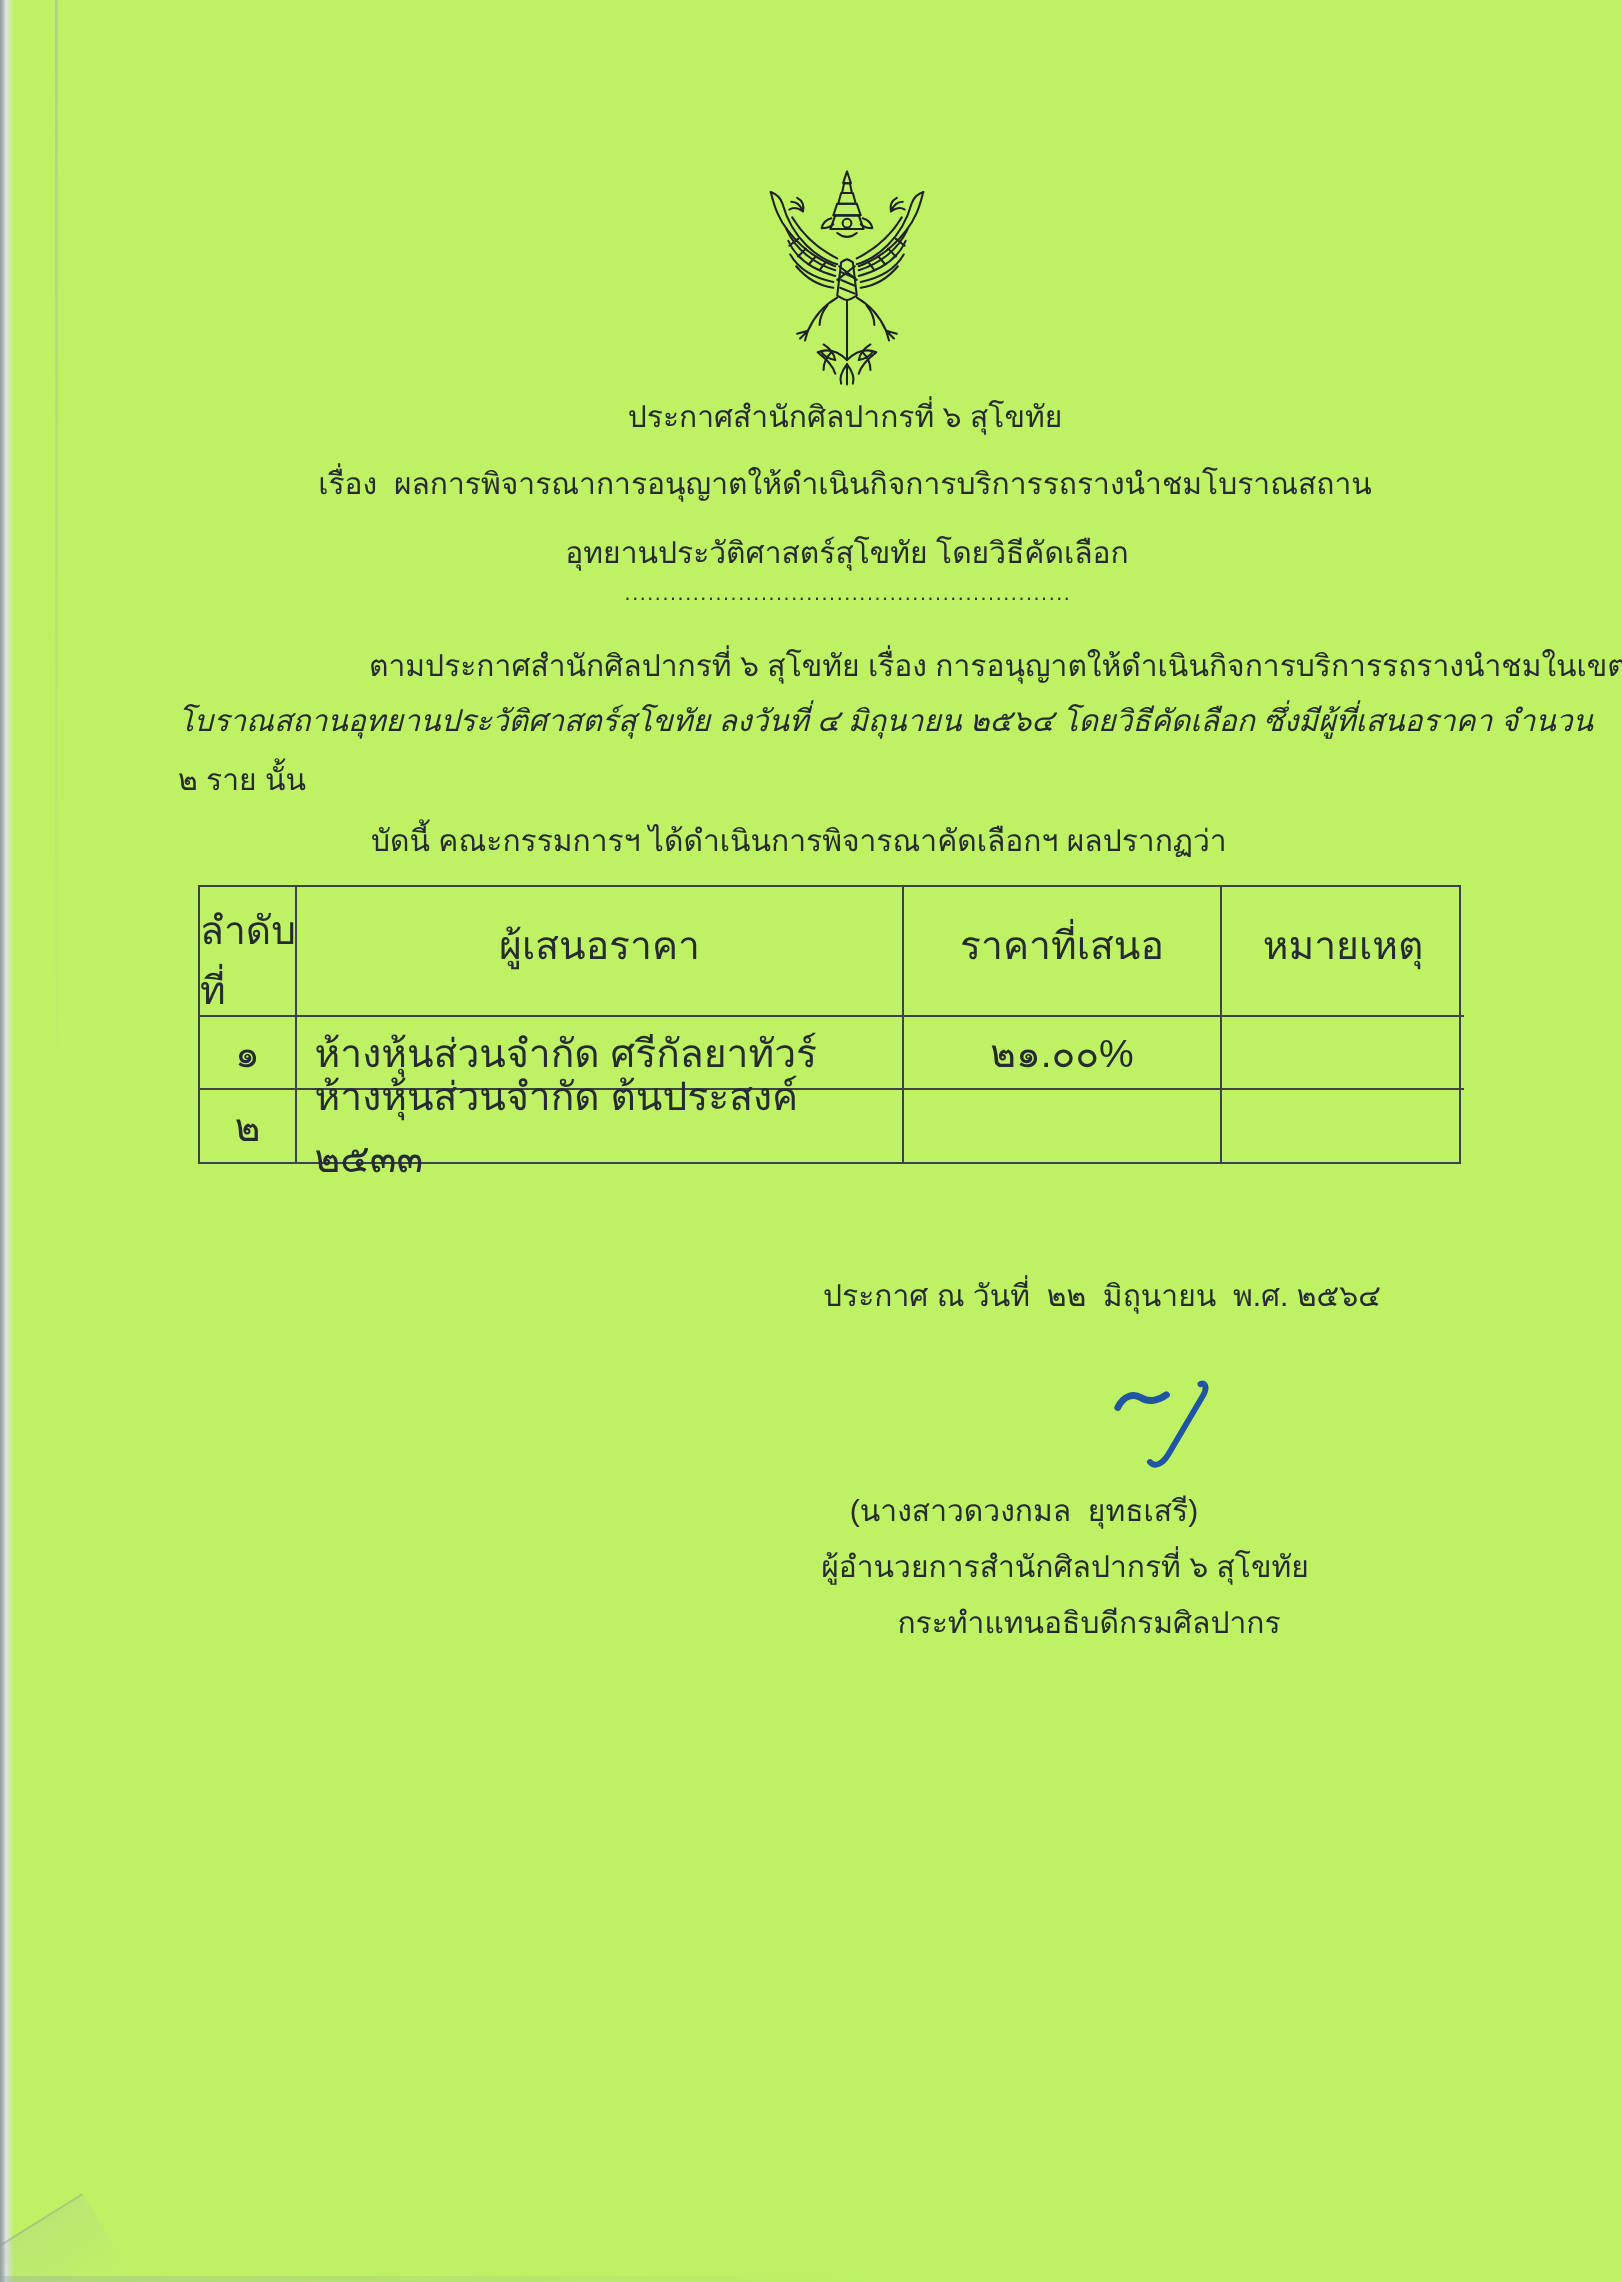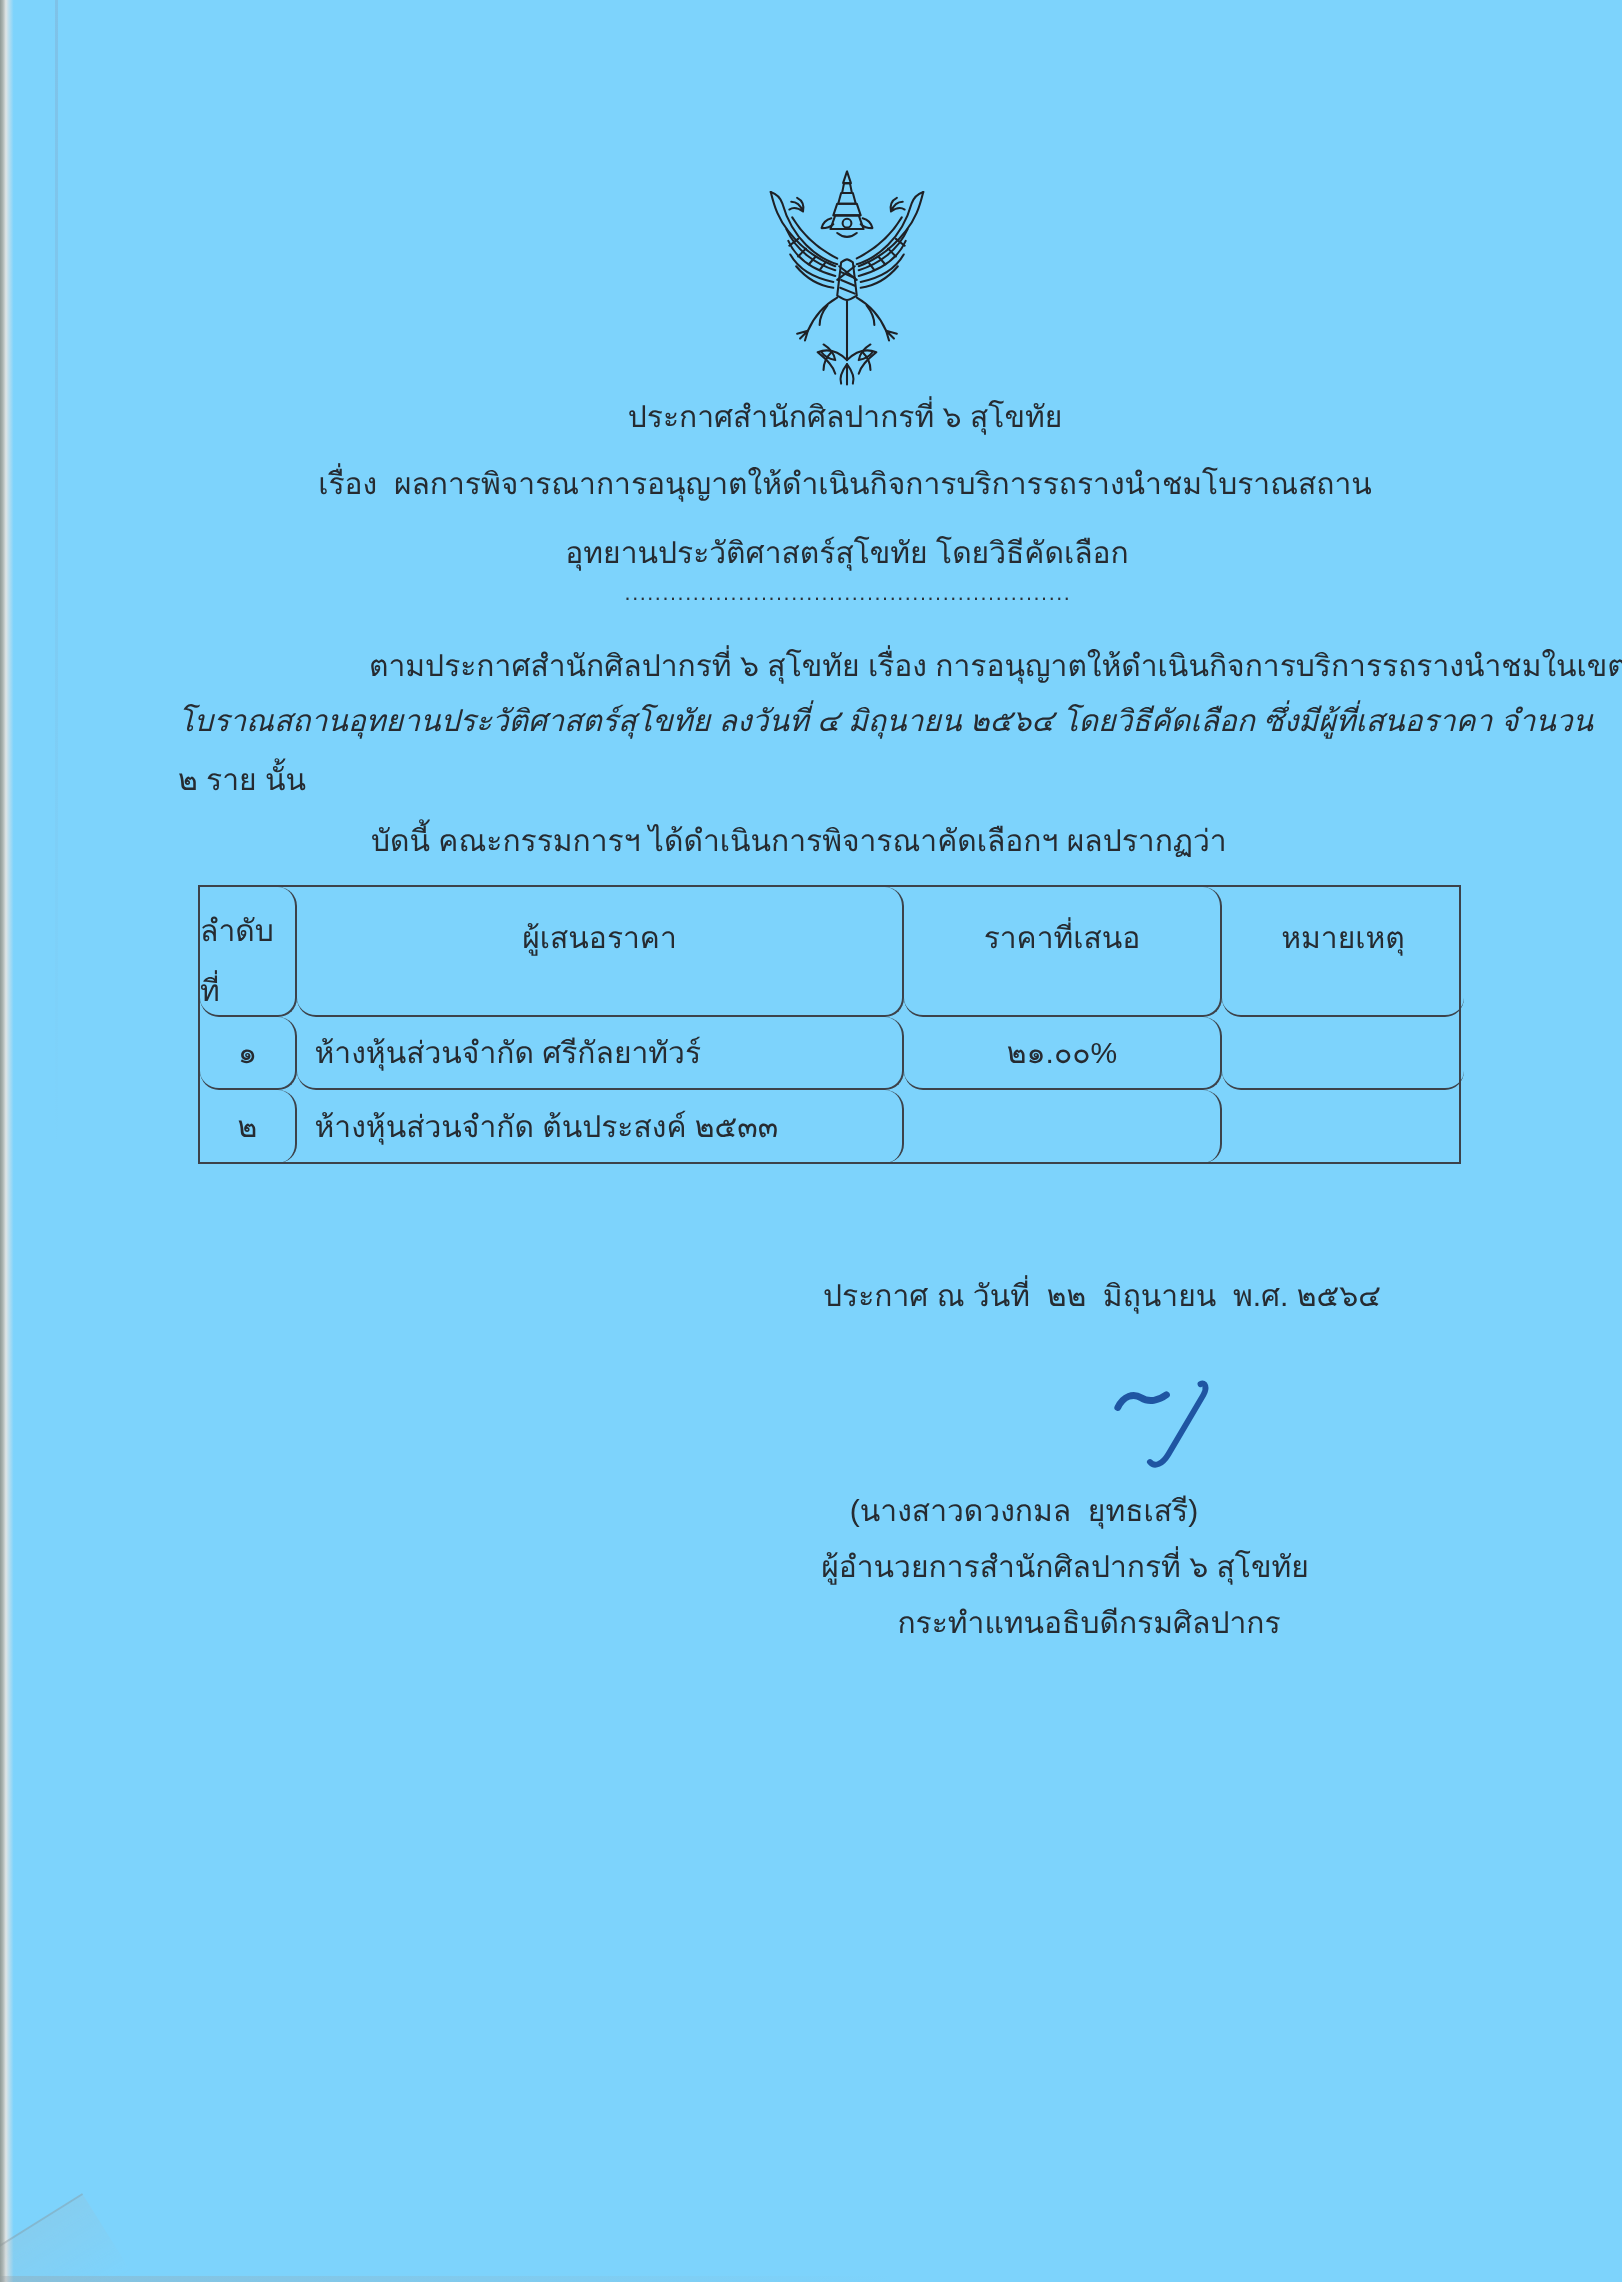--- a/index.html
+++ b/index.html
@@ -1,18 +1,18 @@
 <!DOCTYPE html>
 <html><head>
 <meta charset="utf-8">
 <style>
   html,body{margin:0;padding:0;background:#e8eaec;}
   .page{
     position:relative;width:1623px;height:2282px;overflow:hidden;
-    background:#7dd3fc;
+    background:#bef264;
     font-family:"Liberation Sans","DejaVu Sans",sans-serif;
     color:#262b31;
   }
   
   .edge-left{position:absolute;left:0;top:0;width:13.7px;height:100%;
     background:linear-gradient(90deg,#8f9a96 0px,#aeb7b4 2.9px,#dfe5e6 5.9px,rgba(255,255,255,0) 13.7px);}
   .crease{position:absolute;left:55px;top:0;width:2.9px;height:1151px;
     background:linear-gradient(180deg,rgba(130,150,180,.28),rgba(130,150,180,.10) 60%,rgba(130,150,180,0));}
   .corner-fold{position:absolute;left:-29px;bottom:-33px;width:146px;height:88px;
     border-top:2px solid rgba(140,150,155,.45);transform:rotate(-32deg);
@@ -25,21 +25,21 @@
 
   .emblem{position:absolute;left:759px;top:168px;width:176px;height:218px;}
 
   .dots{position:absolute;white-space:pre;font-size:21.5px;letter-spacing:1.6px;color:#2c3136;transform:translateX(-50%);}
 
   
   .bid-table{position:absolute;left:198px;top:885px;width:1263px;height:279px;
     border:2.4px solid #3c424a;border-top-width:2.9px;box-sizing:border-box;
     display:grid;grid-template-columns:97px 607px 318px 242px;grid-template-rows:130px 73px 73px;}
   .cell{box-sizing:border-box;border-right:2px solid #3c424a;border-bottom:2.4px solid #3c424a;
-    font-size:30px;display:flex;align-items:center;justify-content:center;border-radius:19px;}
+    font-size:39px;display:flex;align-items:center;justify-content:center;}
   .cell:nth-child(4n){border-right:none;}
   .cell.last-row{border-bottom:none;}
   .cell.head{align-items:flex-start;padding-top:27px;}
   .cell.head-no{flex-direction:column;justify-content:flex-start;padding-top:13.7px;line-height:60px;}
   .cell.name-cell{justify-content:flex-start;padding-left:17.6px;}
 
   .signature{position:absolute;left:1110px;top:1378px;width:109px;height:94px;}
 
   .sig-line{white-space:pre;}
 </style>

